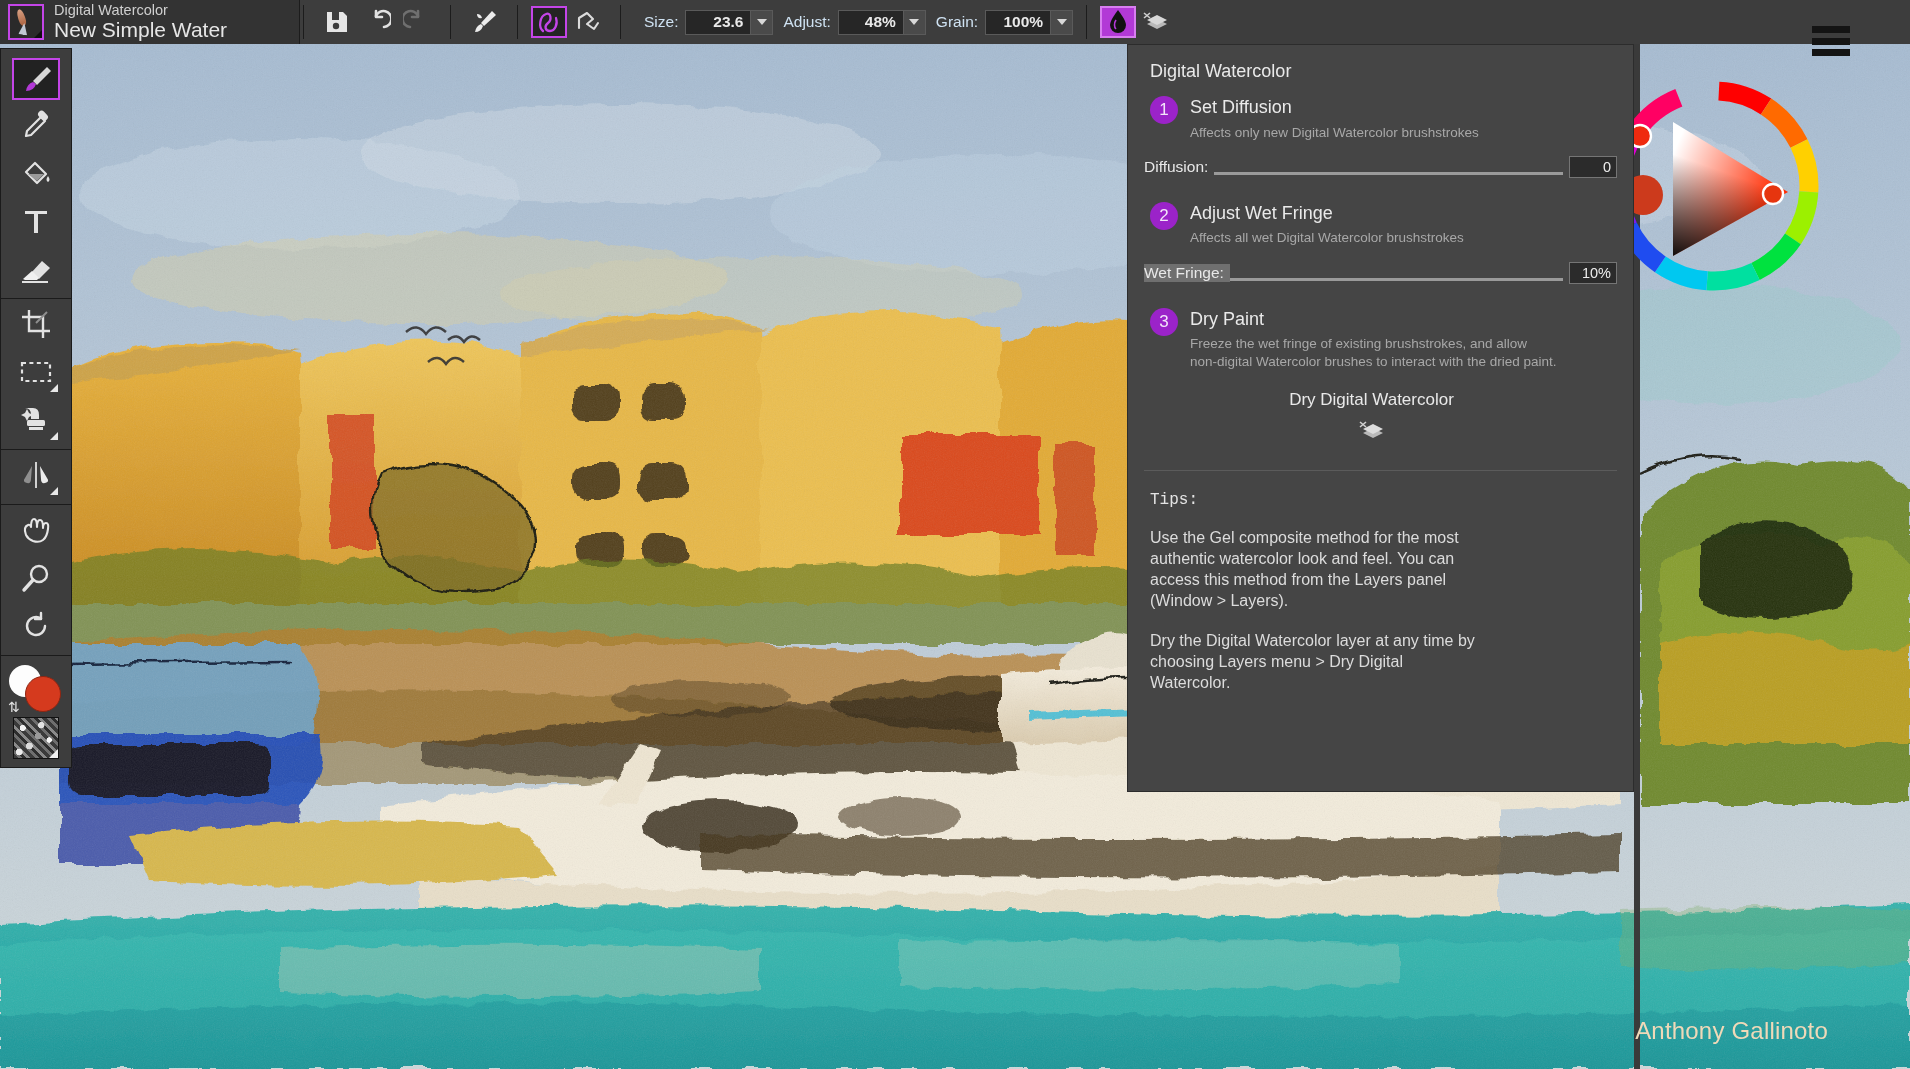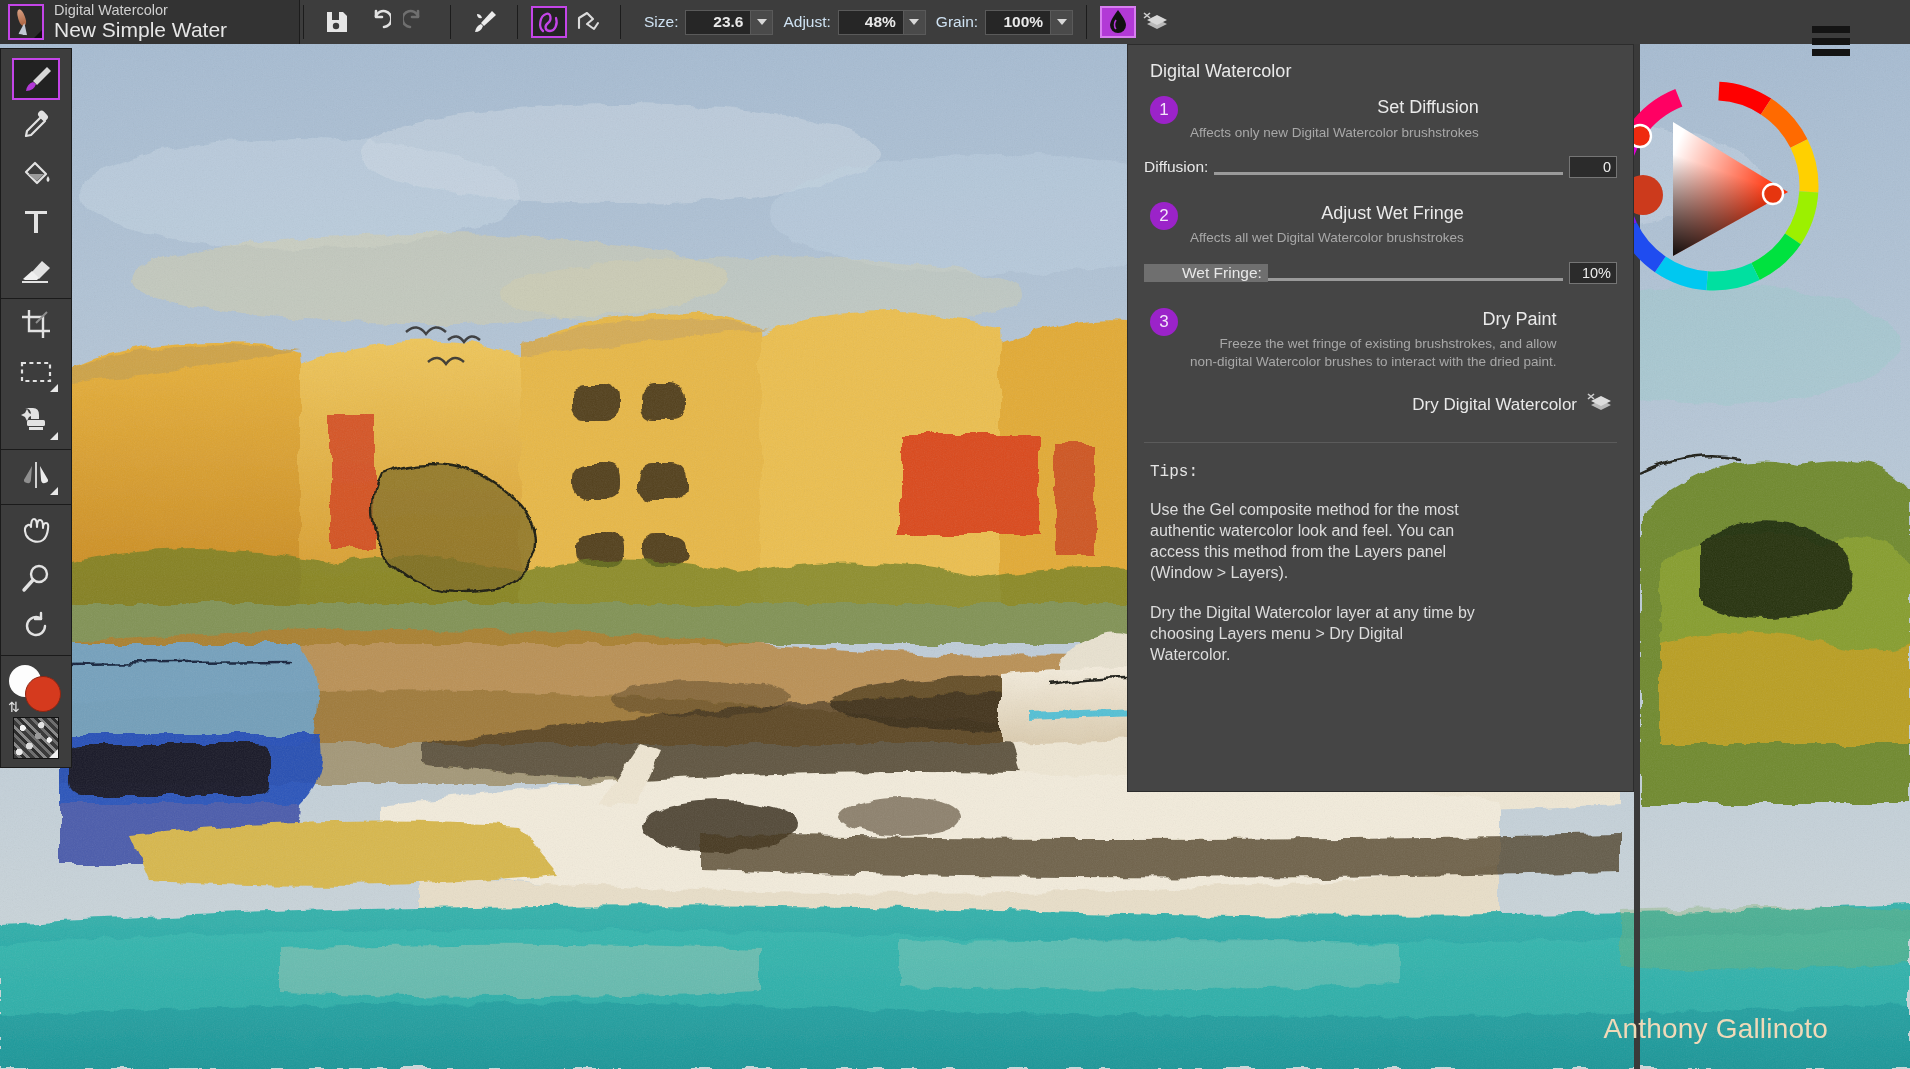--- a/index.html
+++ b/index.html
@@ -117,49 +117,49 @@
     background: #454545; border: 1px solid #2c2c2c; z-index: 40;
     color: #e2e2e2;
   }
   .panel-title { font-size: 18px; color: #e9e9e9; padding: 16px 22px 4px 22px; }
   .step { display: flex; gap: 12px; padding: 10px 22px 0 22px; }
   .step-num {
     flex: 0 0 auto; width: 28px; height: 28px; border-radius: 50%;
     background: #9b23c9; color: #f3e5fa; font-size: 17px;
     display: flex; align-items: center; justify-content: center;
   }
-  .step-txt { padding-top: 1px; text-align: right; }
+  .step-txt { padding-top: 1px; }
   .step-h { font-size: 18px; color: #eaeaea; line-height: 1.2; }
   .step-d { font-size: 13.5px; color: #a8a8a8; margin-top: 5px; line-height: 1.35; }
 
   .slider-row { display: flex; align-items: center; padding: 14px 16px 0 16px; gap: 0; }
   .slider-lab { font-size: 15.5px; color: #e8e8e8; white-space: nowrap; padding-right: 6px; }
-  .slider-lab.hl { background: #6f6f6f; padding-left: 38px; }
+  .slider-lab.hl { background: #6f6f6f; }
   .slider-track { flex: 1 1 auto; height: 3px; background: #9a9a9a; margin: 0 6px 0 0; position: relative; top: 7px; }
   .slider-val {
     width: 48px; height: 22px; background: #2b2b2b; border: 1px solid #757575;
     color: #ededed; font-size: 14.5px; display: flex; align-items: center;
     justify-content: flex-end; padding-right: 5px; flex: 0 0 auto;
   }
-  .dry-row { display: flex; align-items: center; justify-content: flex-end; gap: 8px; padding: 18px 18px 0 0; }
+  .dry-row { display: flex; align-items: center; justify-content: flex-end; gap: 8px; padding: 18px 18px 0 0; flex-direction: column; }
   .dry-label { font-size: 17px; color: #e9e9e9; }
   .panel-div { height: 1px; background: #5b5b5b; margin: 22px 16px 0 16px; }
   .tips { padding: 20px 22px 0 22px; }
   .tips-h { font-size: 16px; color: #e4e4e4; font-family: Liberation Mono, monospace; }
   .tips-p { font-size: 16px; color: #dcdcdc; line-height: 1.33; margin-top: 18px; max-width: 330px; }
 
   
   .wheel-area { position: absolute; right: 18px; top: 54px; width: 250px; height: 250px; z-index: 35; }
   .hamburger { position: absolute; right: 10px; top: 26px; width: 38px; height: 30px;
     display: flex; flex-direction: column; justify-content: space-between; z-index: 36; }
   .hamburger span { display: block; height: 7px; background: #141414; }
 
   .signature {
     position: absolute; right: 32px; bottom: 24px; z-index: 25;
-    color: #f0d9b8; font-size: 28px; letter-spacing: .2px;
+    color: #f0d9b8; font-size: 24px; letter-spacing: .2px;
   }
   .vstrip { position:absolute; left: 1634px; top: 44px; width: 6px; height: 1025px; background:#3a3a3a; z-index: 20;}
 </style>
 </head>
 <body>
 
 <div id="app">
 
   <div class="canvas-wrap">
     <svg class="painting" viewBox="0 0 1910 1025" preserveAspectRatio="none">

